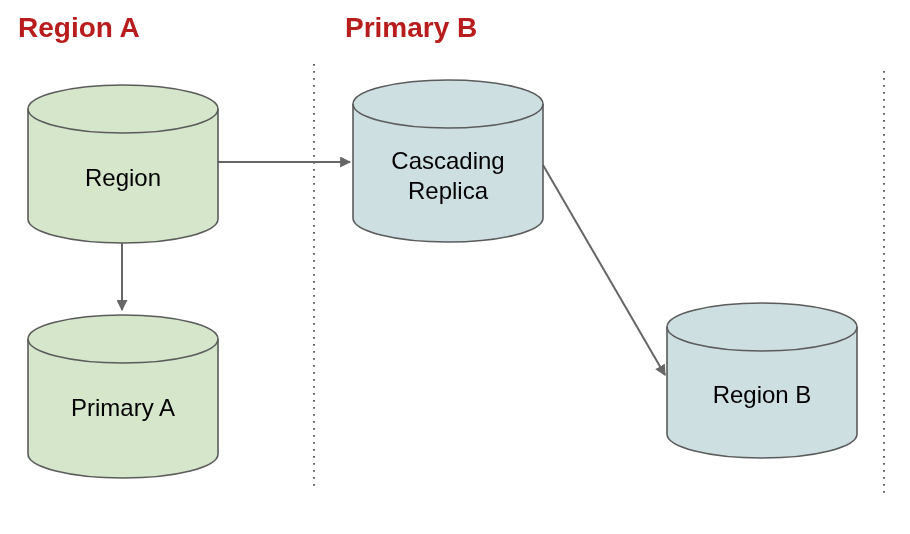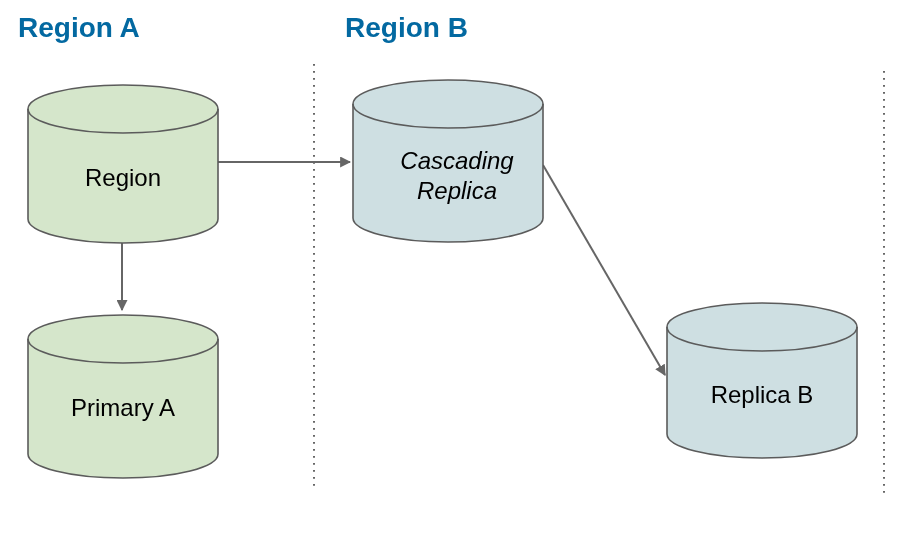--- a/index.html
+++ b/index.html
@@ -12,21 +12,21 @@
     width: 910px;
     height: 534px;
     background: #ffffff;
     font-family: "Liberation Sans", sans-serif;
     overflow: hidden;
   }
   .region-title {
     position: absolute;
     font-size: 28px;
     font-weight: bold;
-    color: #0369a1;
+    color: #b91c1c;
     white-space: nowrap;
   }
   #region-a-title { left: 18px; top: 12px; }
   #region-b-title { left: 345px; top: 12px; }
 
   svg.diagram-layer {
     position: absolute;
     left: 0;
     top: 0;
   }
@@ -55,31 +55,31 @@
     color: #000000;
     font-size: 24px;
     line-height: 30px;
     text-align: center;
     display: flex;
     align-items: center;
     justify-content: center;
   }
   #primary-label   { left: 28px;  top: 163px; width: 190px; height: 30px; }
   #replica-a-label { left: 28px;  top: 393px; width: 190px; height: 30px; }
-  #cascading-replica-label { left: 377px; top: 146px; width: 160px; height: 60px; font-style: italic; }
+  #cascading-replica-label { left: 368px; top: 146px; width: 160px; height: 60px; }
   #replica-b-label { left: 667px; top: 380px; width: 190px; height: 30px; }
 </style>
 </head>
 <body>
 
 <div class="canvas">
 
   <div class="region-title" id="region-a-title">Region A</div>
 
-  <div class="region-title" id="region-b-title">Region B</div>
+  <div class="region-title" id="region-b-title">Primary B</div>
 
   <svg class="diagram-layer" width="910" height="534" viewBox="0 0 910 534">
     <defs>
       <marker id="arrowhead" viewBox="0 0 10 10" refX="9" refY="5" markerWidth="5.5" markerHeight="5.5" orient="auto-start-reverse">
         <path d="M 0 0 L 10 5 L 0 10 z" fill="#666666"></path>
       </marker>
     </defs>
 
     <line class="divider" x1="314" y1="64" x2="314" y2="490"></line>
     <line class="divider" x1="884" y1="71" x2="884" y2="497"></line>
@@ -108,15 +108,15 @@
       <path class="cyl-inner-arc" d="M 667 327 A 95 24 0 0 0 857 327"></path>
     </g>
   </svg>
 
   <div class="node-label" id="primary-label">Region</div>
 
   <div class="node-label" id="replica-a-label">Primary A</div>
 
   <div class="node-label" id="cascading-replica-label">Cascading Replica</div>
 
-  <div class="node-label" id="replica-b-label">Replica B</div>
+  <div class="node-label" id="replica-b-label">Region B</div>
 
 </div>
 
 </body></html>

